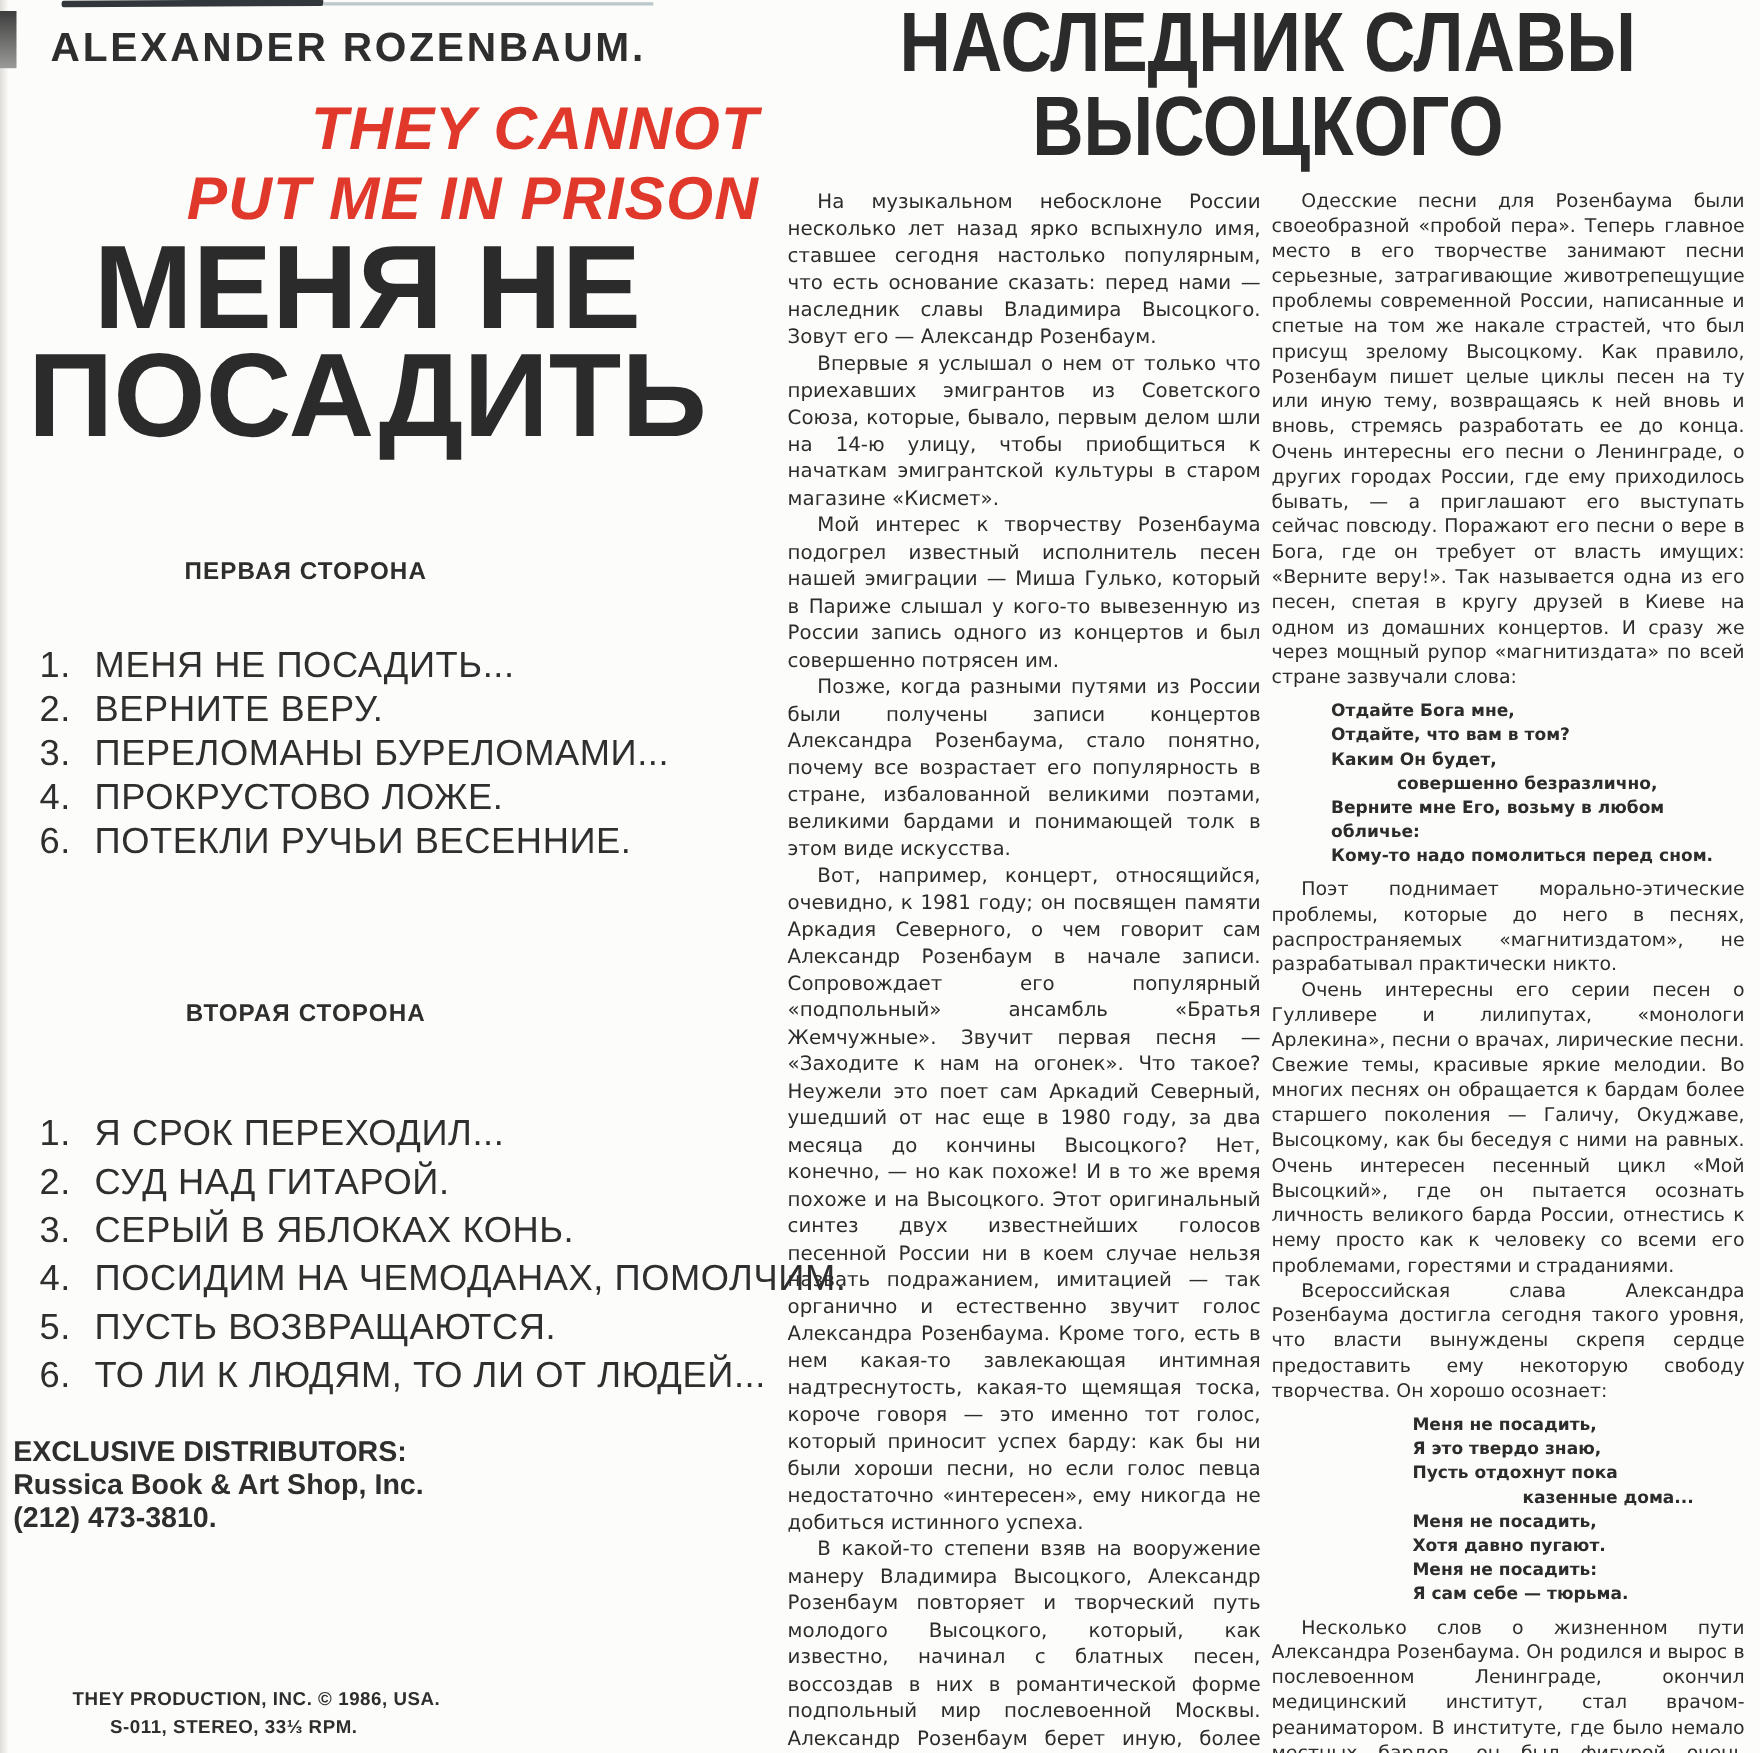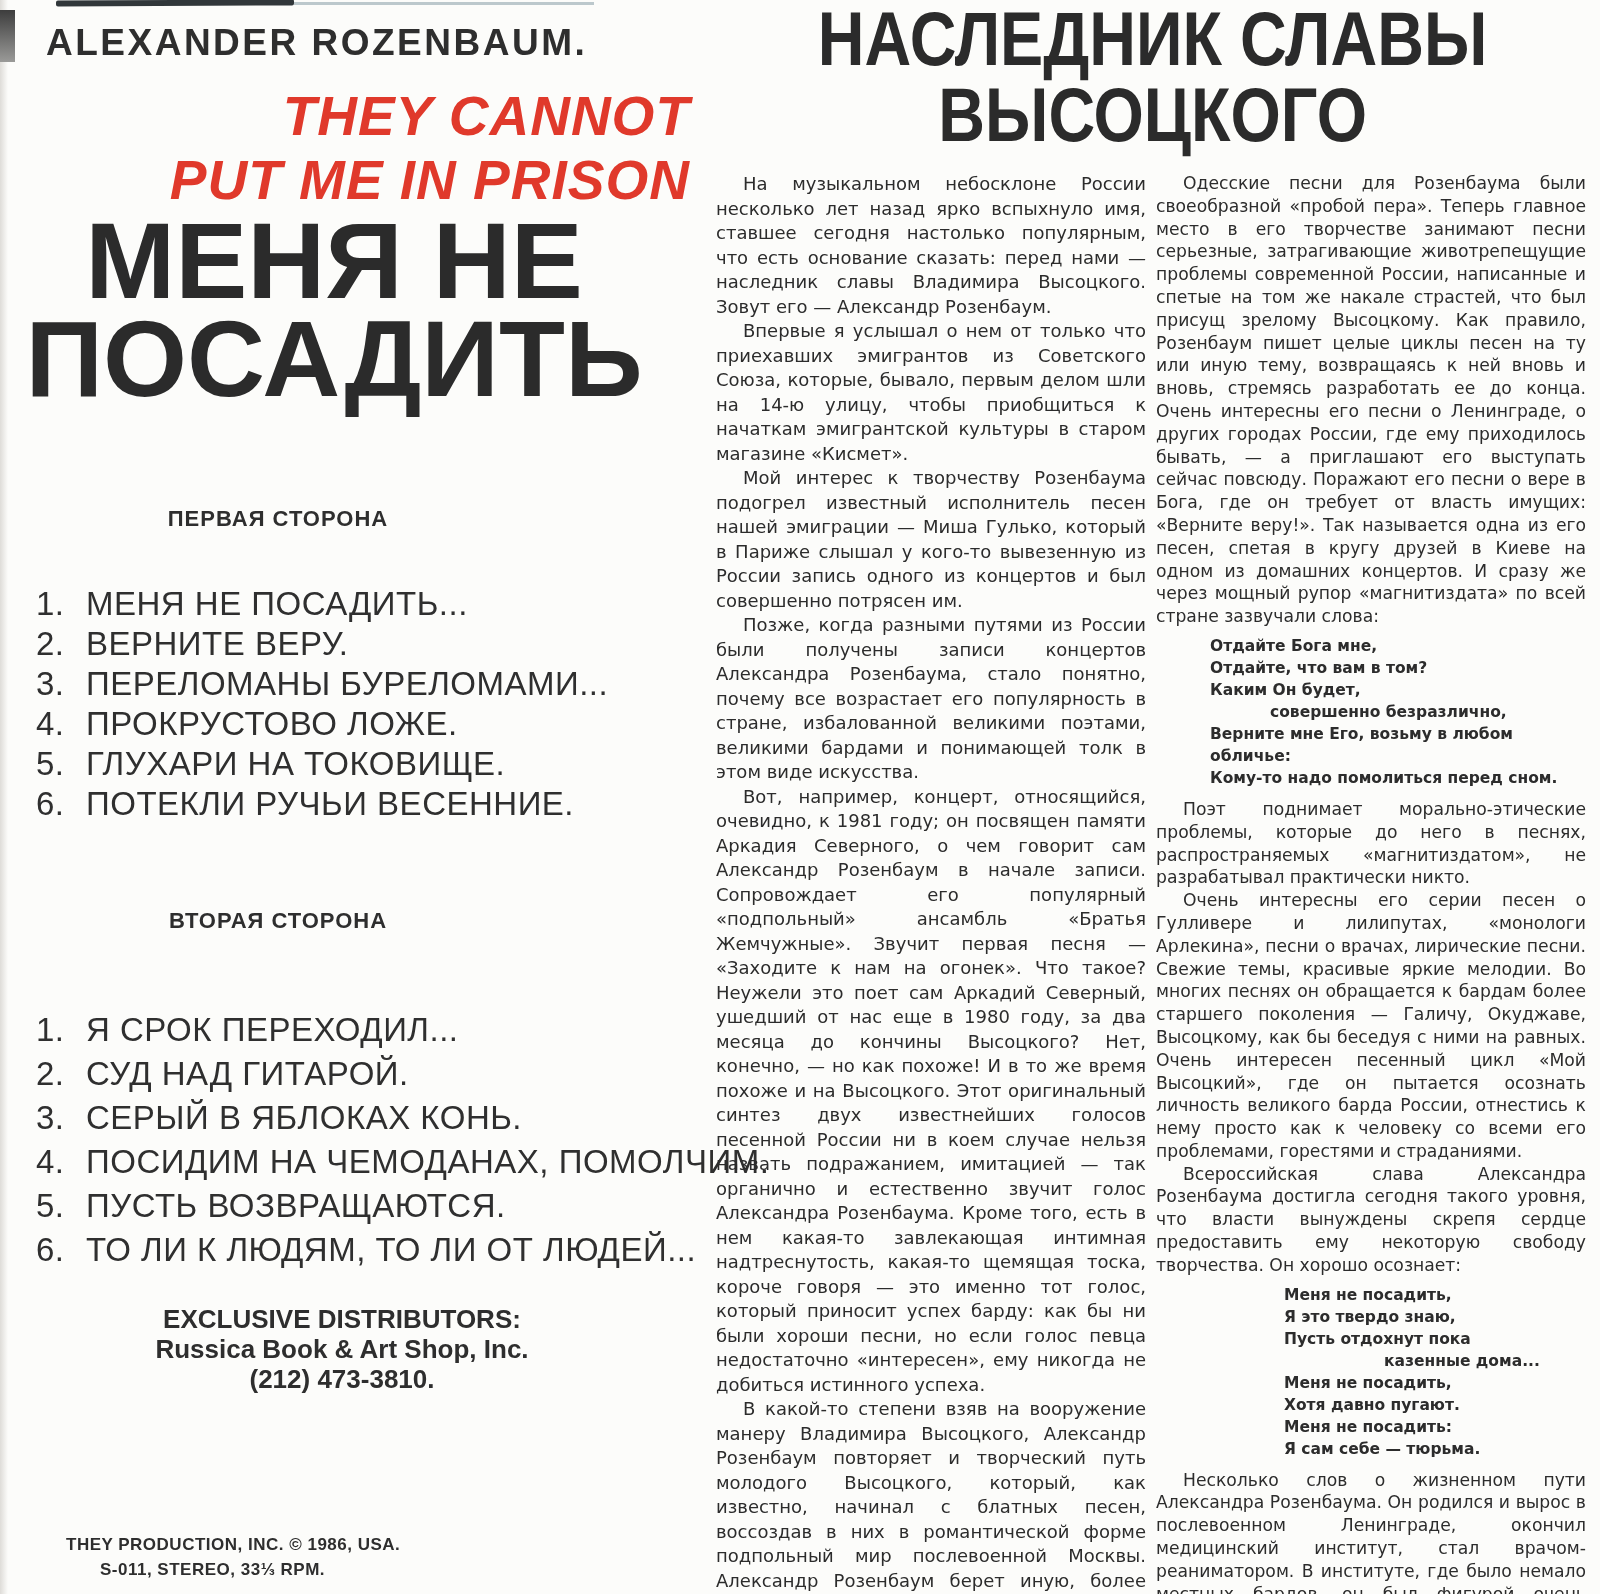--- a/index.html
+++ b/index.html
@@ -41,21 +41,21 @@
   .side1-heading { top: 506px; }
   .side2-heading { top: 908px; }
   .tracklist {
     position: absolute; left: 36px; font-size: 33px; color: #2f2f2f;
     white-space: nowrap; letter-spacing: 0.5px;
   }
   .tracklist.side1 { top: 584px; line-height: 40px; }
   .tracklist.side2 { top: 1008px; line-height: 44px; }
   .track .tnum { display: inline-block; width: 50px; }
   .distributor {
-    position: absolute; left: 12px; top: 1304px; width: 660px; text-align: center;
+    position: absolute; left: 12px; top: 1304px; width: 660px; text-align: left;
     font-weight: bold; color: #2e2e2e; font-size: 26px; line-height: 30px;
   }
   .production {
     position: absolute; left: 66px; top: 1532px;
     font-weight: bold; font-size: 17px; line-height: 25px;
     color: #2e2e2e; letter-spacing: 0.5px; white-space: nowrap;
   }
   .production .p2 { margin-left: 34px; }
 
   
@@ -105,21 +105,20 @@
     <div>ПОСАДИТЬ</div>
   </div>
 
   <div class="side-heading side1-heading">ПЕРВАЯ СТОРОНА</div>
 
   <div class="tracklist side1">
     <div class="track"><span class="tnum">1.</span><span class="ttitle">МЕНЯ НЕ ПОСАДИТЬ...</span></div>
     <div class="track"><span class="tnum">2.</span><span class="ttitle">ВЕРНИТЕ ВЕРУ.</span></div>
     <div class="track"><span class="tnum">3.</span><span class="ttitle">ПЕРЕЛОМАНЫ БУРЕЛОМАМИ...</span></div>
     <div class="track"><span class="tnum">4.</span><span class="ttitle">ПРОКРУСТОВО ЛОЖЕ.</span></div>
-    <div class="track"><span class="tnum">5.</span><span class="ttitle">ГЛУХАРИ НА ТОКОВИЩЕ.</span></div>
     <div class="track"><span class="tnum">6.</span><span class="ttitle">ПОТЕКЛИ РУЧЬИ ВЕСЕННИЕ.</span></div>
   </div>
 
   <div class="side-heading side2-heading">ВТОРАЯ СТОРОНА</div>
 
   <div class="tracklist side2">
     <div class="track"><span class="tnum">1.</span><span class="ttitle">Я СРОК ПЕРЕХОДИЛ...</span></div>
     <div class="track"><span class="tnum">2.</span><span class="ttitle">СУД НАД ГИТАРОЙ.</span></div>
     <div class="track"><span class="tnum">3.</span><span class="ttitle">СЕРЫЙ В ЯБЛОКАХ КОНЬ.</span></div>
     <div class="track"><span class="tnum">4.</span><span class="ttitle">ПОСИДИМ НА ЧЕМОДАНАХ, ПОМОЛЧИМ.</span></div>

